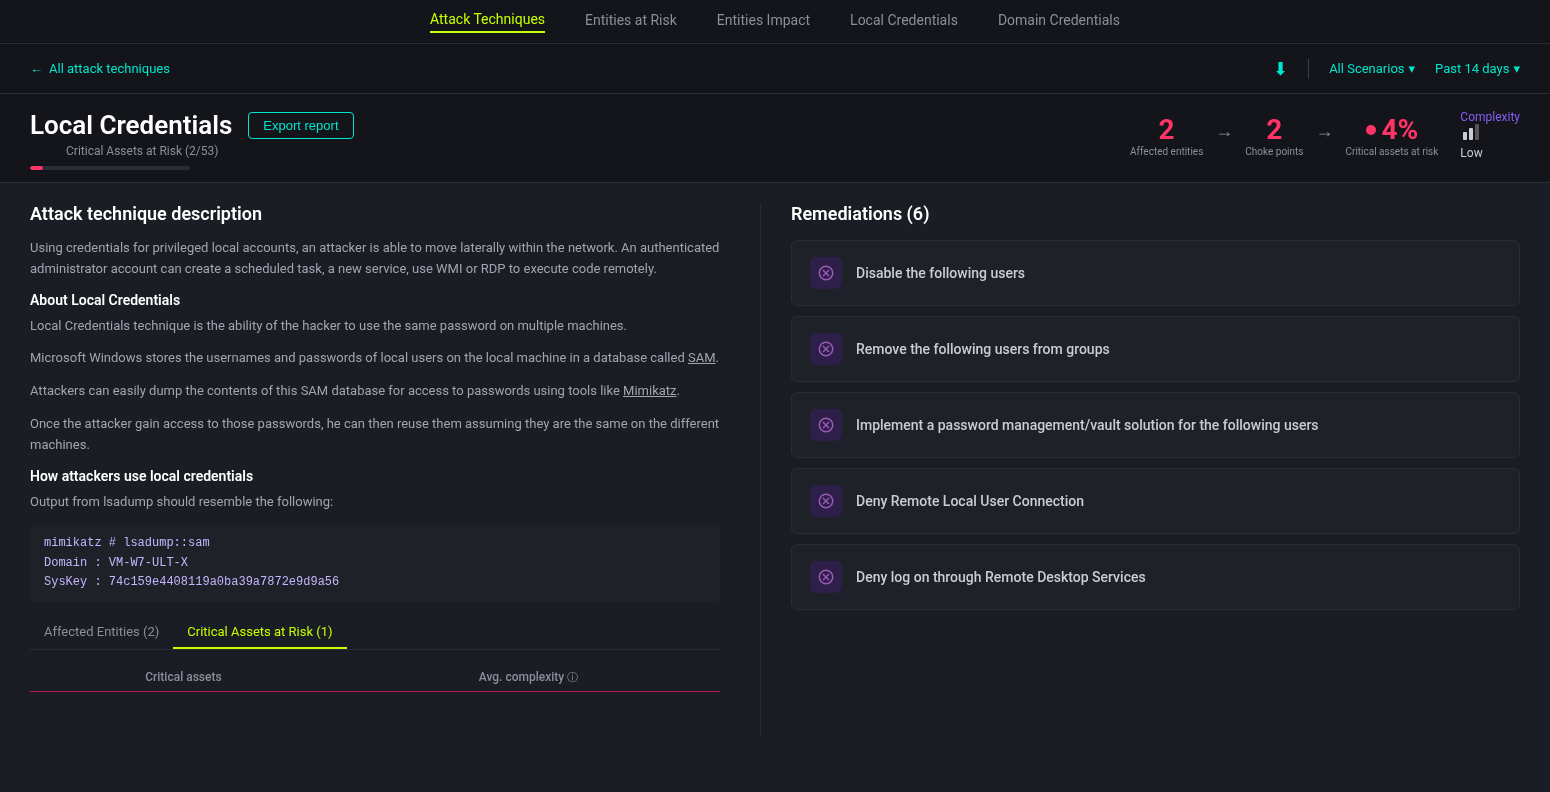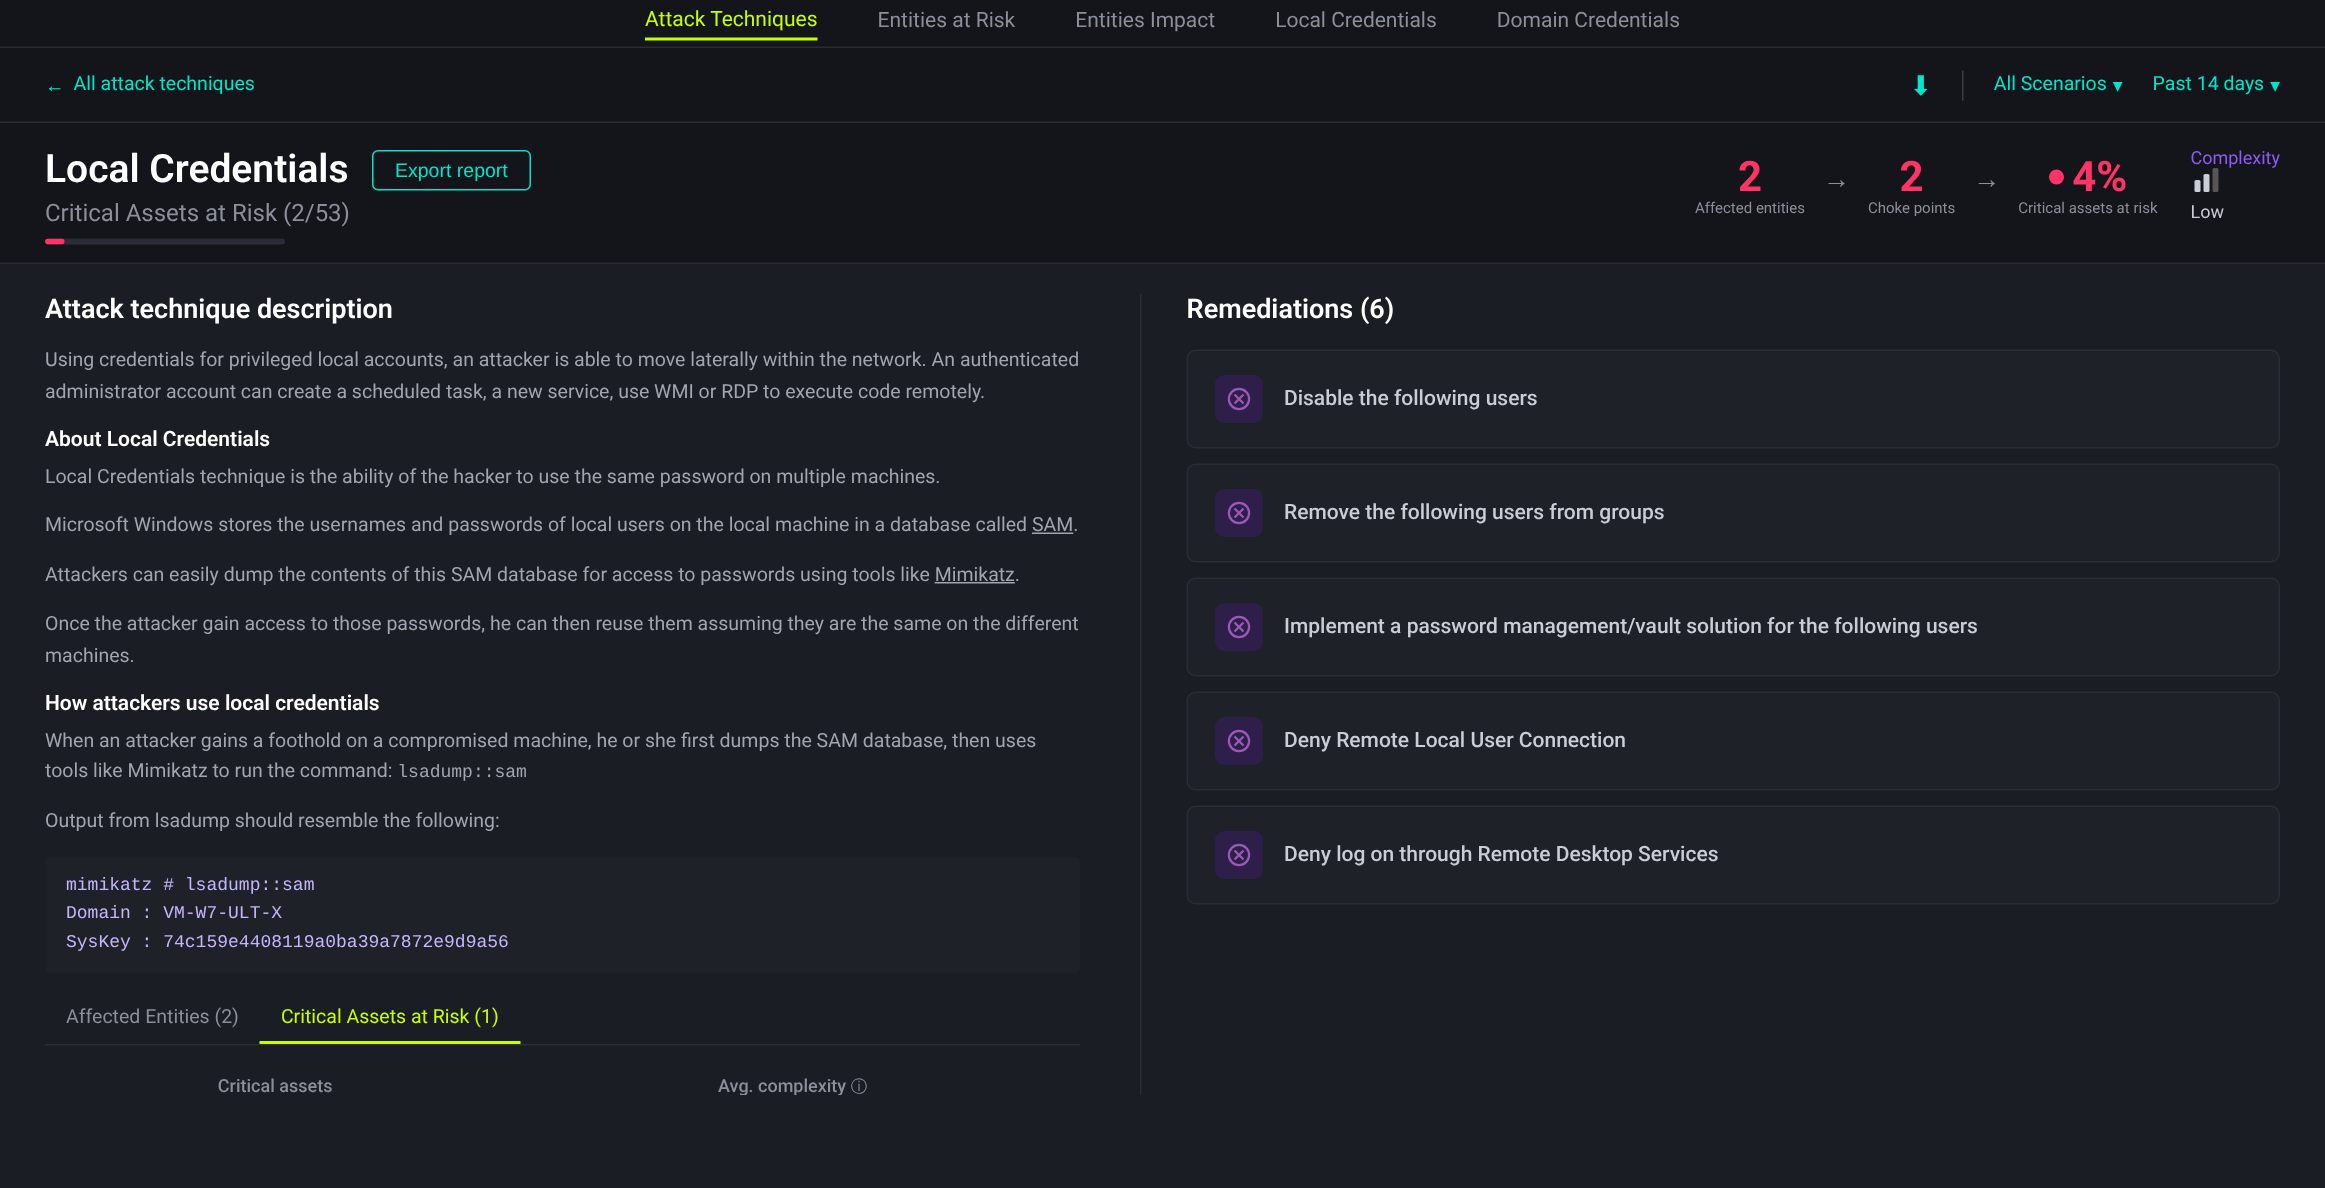--- a/index.html
+++ b/index.html
@@ -13,21 +13,21 @@
     }
 
     
     .top-nav {
       background: #13151a;
       display: flex;
       justify-content: center;
       align-items: center;
       gap: 40px;
       padding: 0 40px;
-      height: 32px;
+      height: 44px;
       border-bottom: 1px solid #2a2d35;
     }
     .top-nav a {
       text-decoration: none;
       color: #8a8f9a;
       font-size: 14px;
       padding-bottom: 4px;
       cursor: pointer;
     }
     .top-nav a.active {
@@ -99,23 +99,24 @@
     .export-btn {
       background: transparent;
       border: 1px solid #00e5cc;
       color: #00e5cc;
       padding: 5px 14px;
       border-radius: 4px;
       font-size: 13px;
       cursor: pointer;
     }
     .page-subtitle {
-      font-size: 16px;
+      font-size: 12px;
       color: #8a8f9a;
       margin-bottom: 8px;
+      margin-left: 36px;
     }
     .progress-bar-container {
       width: 160px;
       height: 4px;
       background: #2a2d35;
       border-radius: 2px;
       overflow: hidden;
     }
     .progress-bar-fill {
       height: 100%;
@@ -438,23 +439,20 @@
     <p class="sub-section-title">About Local Credentials</p>
     <p class="description-text">Local Credentials technique is the ability of the hacker to use the same password on multiple machines.</p>
     <p class="description-text">
       Microsoft Windows stores the usernames and passwords of local users on the local machine in a database called <span class="underline-link">SAM</span>.
     </p>
     <p class="description-text">
       Attackers can easily dump the contents of this SAM database for access to passwords using tools like <span class="underline-link">Mimikatz</span>.
     </p>
     <p class="description-text">Once the attacker gain access to those passwords, he can then reuse them assuming they are the same on the different machines.</p>
     <p class="sub-section-title">How attackers use local credentials</p>
-    <p class="description-text">
-      When an attacker gains a foothold on a compromised machine, he or she first dumps the SAM database, then uses tools like Mimikatz to run the command: <span class="inline-code">lsadump::sam</span>
-    </p>
     <p class="description-text">Output from lsadump should resemble the following:</p>
     <div class="code-block">
       <div style="white-space:pre;">mimikatz # lsadump::sam
 Domain : VM-W7-ULT-X
 SysKey : 74c159e4408119a0ba39a7872e9d9a56</div>
     </div>
 
     <div class="tabs-row">
       <div class="tab">Affected Entities (2)</div>
       <div class="tab active">Critical Assets at Risk (1)</div>

